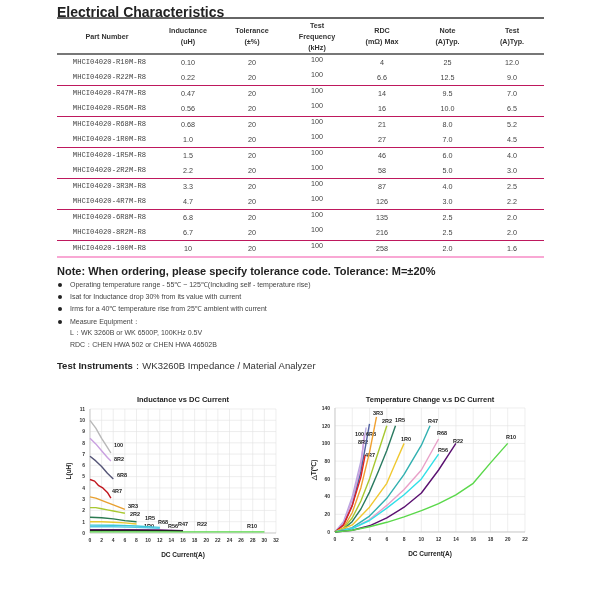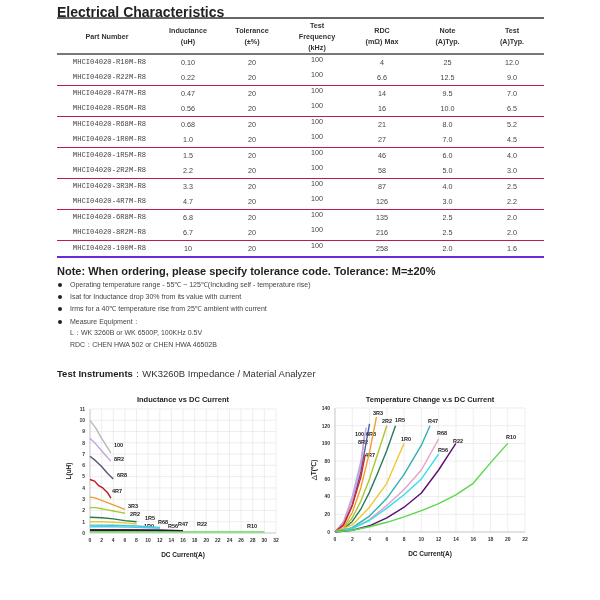--- a/index.html
+++ b/index.html
@@ -8,30 +8,30 @@
 
   .section-title { position: absolute; left: 57px; top: 4px; font-size: 14px; font-weight: bold; color: #222; }
   .title-rule { position: absolute; left: 57px; top: 17px; width: 487px; height: 2px; background: #666; }
 
   table.spec { position: absolute; left: 57px; top: 19px; width: 487px; border-collapse: collapse; font-size: 7.2px; color: #444; }
   table.spec th { font-weight: bold; color: #333; text-align: center; line-height: 11px; height: 35px; vertical-align: middle; border-bottom: 2px solid #777; }
   table.spec td { text-align: center; height: 15.3px; line-height: 15px; }
   table.spec td:first-child { text-align: center; padding-left: 5px; font-family: Liberation Mono, monospace; }
   table.spec th:first-child { padding-right: 0; }
   table.spec tr.grp-end td { border-bottom: 1px solid #be185d; }
-  table.spec tr.last td { border-bottom: 2px solid #6d28d9; }
+  table.spec tr.last td { border-bottom: 2px solid #f9a8d4; }
   td.freq { position: relative; top: -3px; }
 
   .note { position: absolute; left: 57px; top: 265px; font-size: 11px; font-weight: bold; color: #222; }
   ul.bullets { position: absolute; left: 57px; top: 279px; list-style: none; font-size: 7px; color: #444; }
   ul.bullets li { height: 12.2px; line-height: 12px; position: relative; padding-left: 13px; }
   ul.bullets li .dot { position: absolute; left: 1px; top: 4px; width: 4px; height: 4px; border-radius: 50%; background: #222; }
   .equip { position: absolute; left: 70px; font-size: 7px; color: #444; }
 
-  .instr { position: absolute; left: 57px; top: 368px; font-size: 9.5px; color: #333; }
+  .instr { position: absolute; left: 57px; top: 360px; font-size: 9.5px; color: #333; }
   .instr b { font-weight: bold; color: #222; }
 
   .chart { position: absolute; }
   .chart svg { display: block; }
   .ctitle { font-weight: bold; font-size: 7.5px; fill: #222; }
   .tick { font-size: 5px; fill: #333; font-weight: bold; }
   .axl { font-size: 6.5px; fill: #222; font-weight: bold; }
   .clabel { font-size: 5.5px; fill: #222; font-weight: bold; }
 </style>
 </head>

